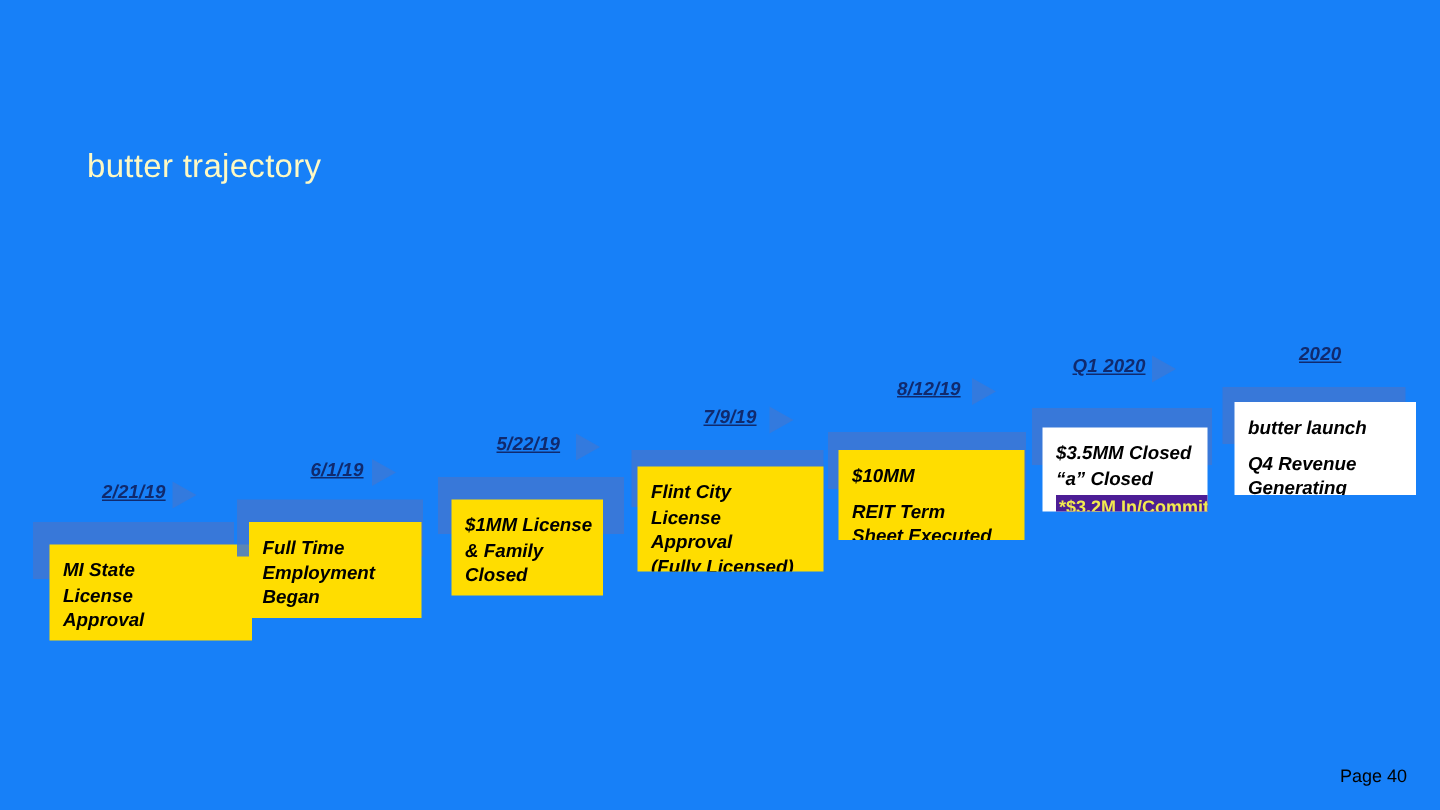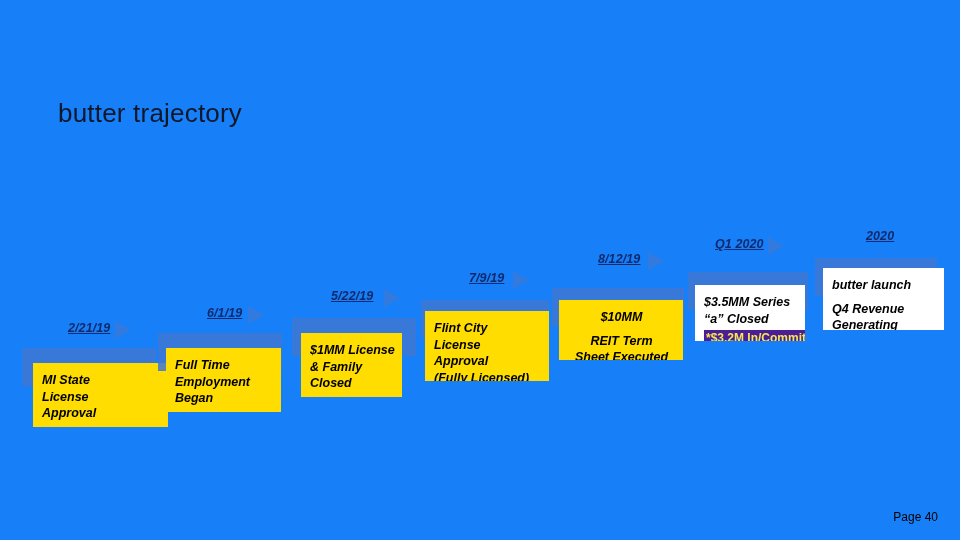--- a/index.html
+++ b/index.html
@@ -16,23 +16,23 @@
     position: relative;
     width: 960px;
     height: 540px;
     background: #1780F8;
     overflow: hidden;
   }
   #slide-title {
     position: absolute;
     left: 58px;
     top: 98px;
-    font-size: 26px;
+    font-size: 22px;
     font-weight: normal;
-    color: #0f172a;
+    color: #fef9c3;
     letter-spacing: 0.2px;
     white-space: nowrap;
   }
   .milestone {
     position: absolute;
   }
   .date-label {
     position: absolute;
     font-size: 12.5px;
     font-weight: bold;
@@ -138,34 +138,34 @@
       <span class="box-line">License</span>
       <span class="box-line">Approval</span>
       <span class="box-line">(Fully Licensed)</span>
     </div>
   </div>
 
   <div class="milestone">
     <div class="date-label" style="left:598px; top:252px;">8/12/19</div>
     <div class="date-arrow" style="left:648px; top:252px;"></div>
     <div class="shadow-bar" style="left:552px; top:288px; width:132px; height:38px;"></div>
-    <div class="content-box yellow" style="left:559px; top:300px; width:124px; height:60px;text-align:center;">
+    <div class="content-box yellow" style="left:559px; top:300px; width:124px; height:60px;">
       <span class="box-line">$10MM</span>
       <span class="box-line spacer"></span>
       <span class="box-line">REIT Term</span>
       <span class="box-line">Sheet Executed</span>
     </div>
   </div>
 
   <div class="milestone">
     <div class="date-label" style="left:715px; top:237px;">Q1 2020</div>
     <div class="date-arrow" style="left:768px; top:237px;"></div>
     <div class="shadow-bar" style="left:688px; top:272px; width:120px; height:38px;"></div>
     <div class="content-box white" style="left:695px; top:285px; width:110px; height:56px;">
-      <span class="box-line">$3.5MM Series</span>
+      <span class="box-line">$3.5MM Closed</span>
       <span class="box-line">“a” Closed</span>
       <span class="highlight-line">*$3.2M In/Commit</span>
     </div>
   </div>
 
   <div class="milestone">
     <div class="date-label" style="left:866px; top:229px;">2020</div>
     <div class="shadow-bar" style="left:815px; top:258px; width:122px; height:38px;"></div>
     <div class="content-box white" style="left:823px; top:268px; width:121px; height:62px;">
       <span class="box-line">butter launch</span>

